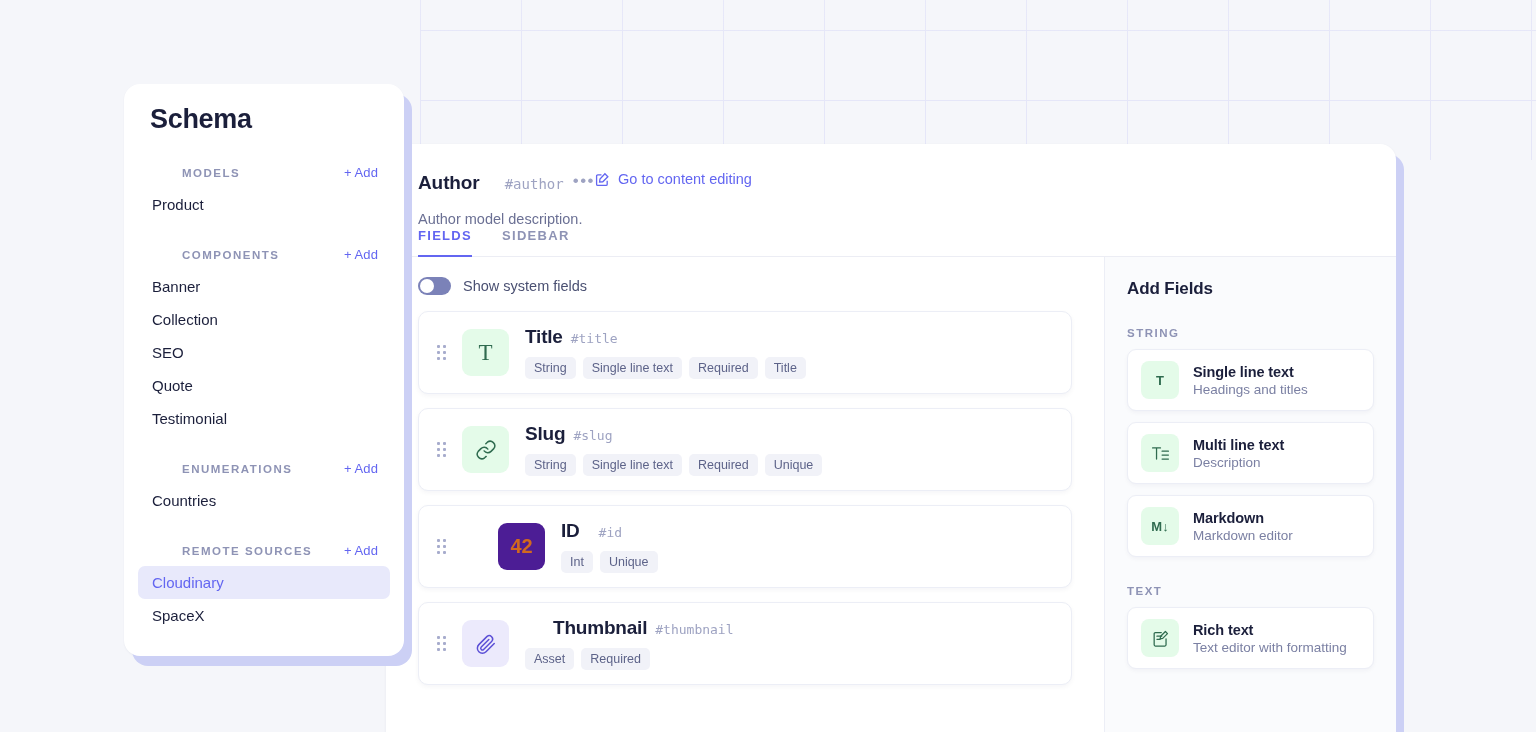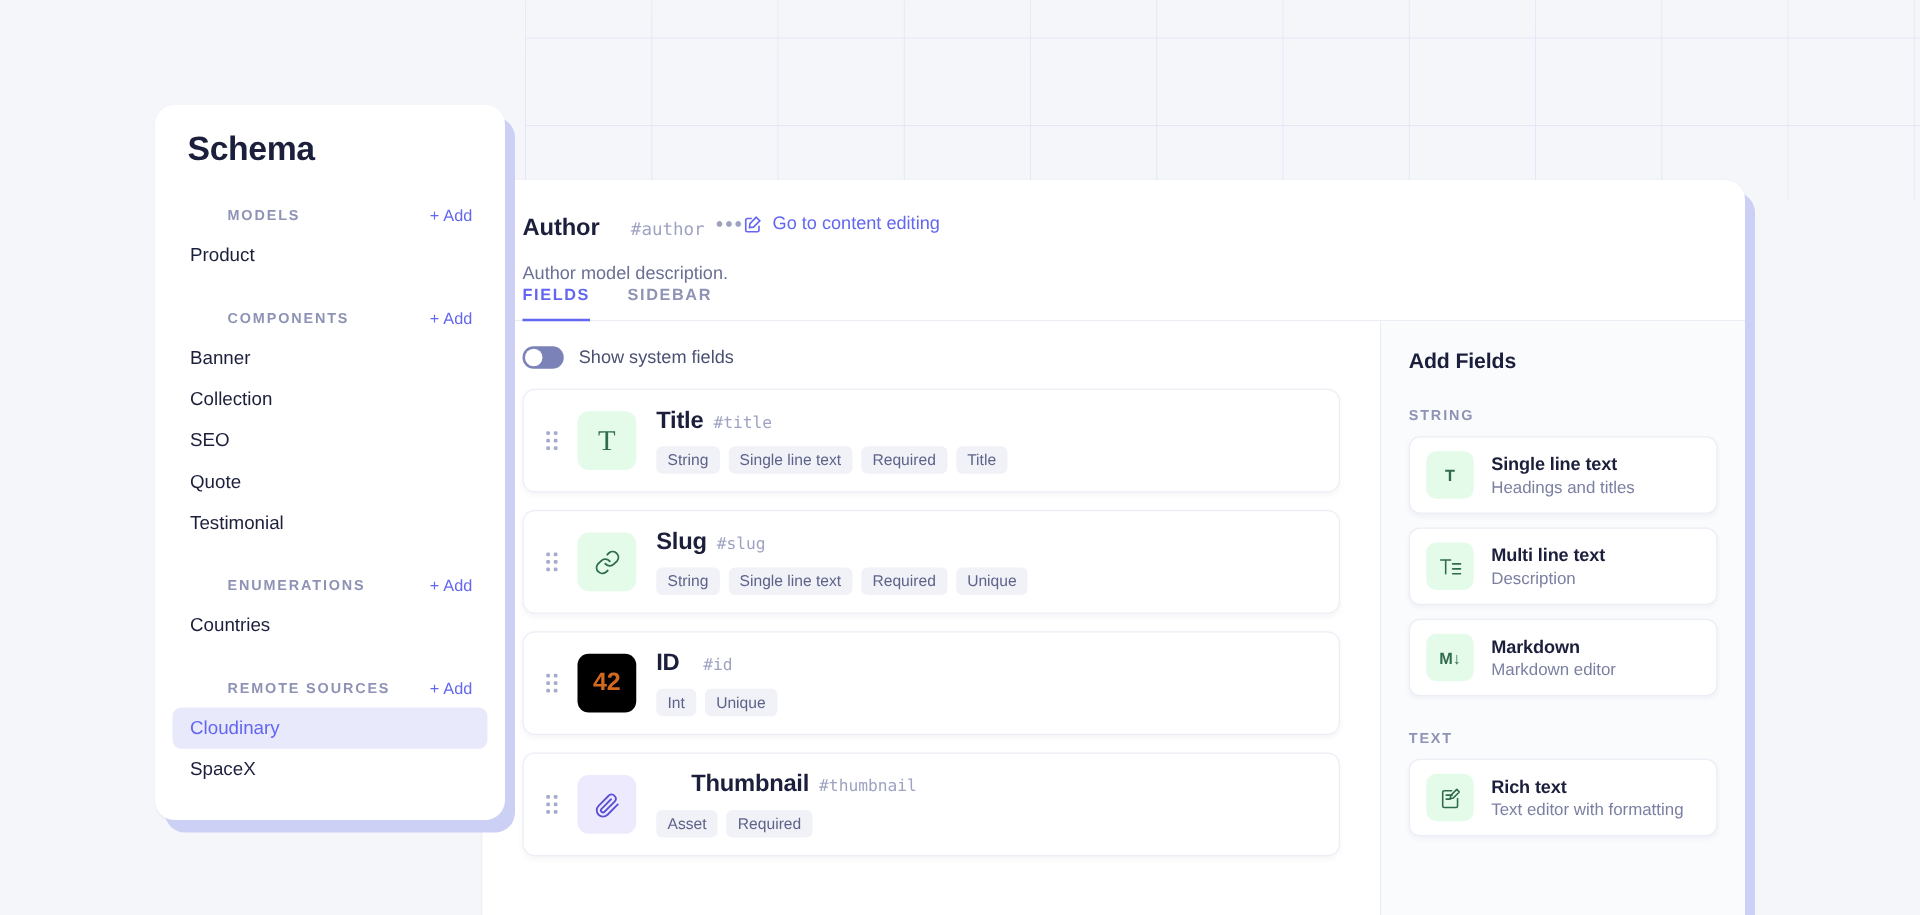--- a/index.html
+++ b/index.html
@@ -254,21 +254,21 @@
 
   .ficon {
     width: 47px; height: 47px;
     border-radius: 9px;
     display: flex;
     align-items: center;
     justify-content: center;
     flex: none;
   }
   .ficon.green  { background: #e4fbe9; color: #2f6b4f; }
-  .ficon.amber  { background: #000000; color: #d2691e; }
+  .ficon.amber  { background: #4c1d95; color: #d2691e; margin-left: 36px; }
   .ficon.violet { background: #eceafc; color: #5b4fd6; }
   .ficon .glyph-42 {
     font-size: 20px; font-weight: 700; color: #d2691e;
     font-family: "Liberation Sans", sans-serif;
   }
   .ficon .glyph-t {
     font-size: 23px; font-weight: 400; color: #2f6b4f;
     font-family: "Liberation Serif", serif;
   }
 

